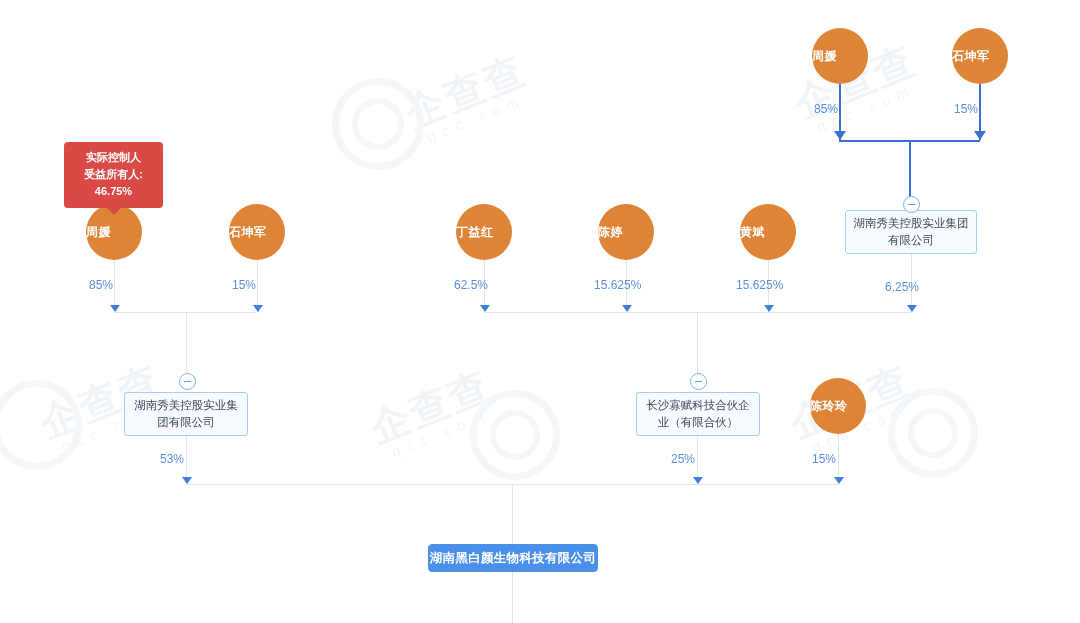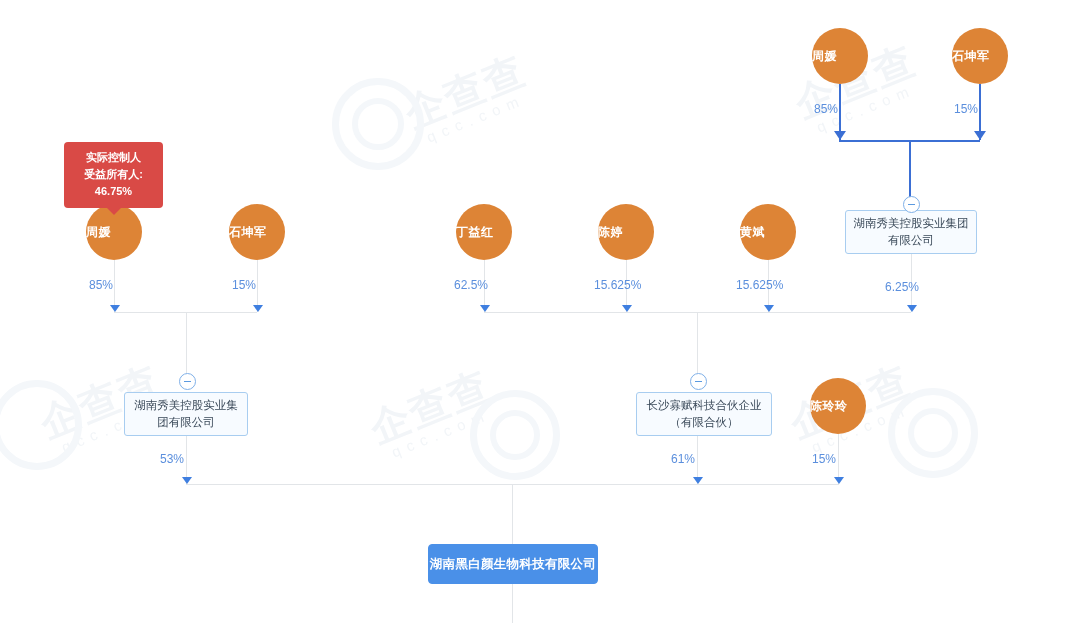--- a/index.html
+++ b/index.html
@@ -254,40 +254,40 @@
   <div class="hline" style="left:484px;top:312px;width:427px;"></div>
   <div class="vline" style="left:697px;top:312px;height:66px;"></div>
   <div class="collapse" style="left:690px;top:373px;">
       <i></i>
     </div>
 
   <div class="box" style="left:124px;top:392px;width:124px;height:44px;">
     <span>湖南秀美控股实业集团有限公司</span>
   </div>
 
-  <div class="box" style="left:636px;top:392px;width:136px;height:44px;">
+  <div class="box" style="left:636px;top:392px;width:124px;height:44px;">
     <span>长沙寡赋科技合伙企业（有限合伙）</span>
   </div>
 
   <div class="circle" style="left:810px;top:378px;width:56px;height:56px;">
     <span>陈玲玲</span>
   </div>
 
   <div class="vline" style="left:186px;top:436px;height:48px;"></div>
   <div class="vline" style="left:697px;top:436px;height:48px;"></div>
   <div class="vline" style="left:838px;top:434px;height:50px;"></div>
 
   <div class="pct" style="left:160px;top:452px;width:52px;">53%</div>
-  <div class="pct" style="left:671px;top:452px;width:52px;">61%</div>
+  <div class="pct" style="left:671px;top:452px;width:52px;">25%</div>
   <div class="pct" style="left:812px;top:452px;width:52px;">15%</div>
 
   <div class="arrow" style="left:182px;top:477px;"></div>
   <div class="arrow" style="left:693px;top:477px;"></div>
   <div class="arrow" style="left:834px;top:477px;"></div>
 
   <div class="hline" style="left:186px;top:484px;width:653px;"></div>
   <div class="vline" style="left:512px;top:484px;height:139px;"></div>
 
-  <div class="box-blue" style="left:428px;top:544px;width:170px;height:40px;">
+  <div class="box-blue" style="left:428px;top:544px;width:170px;height:28px;">
     <span>湖南黑白颜生物科技有限公司</span>
   </div>
 
 </div>
 
 </body></html>

